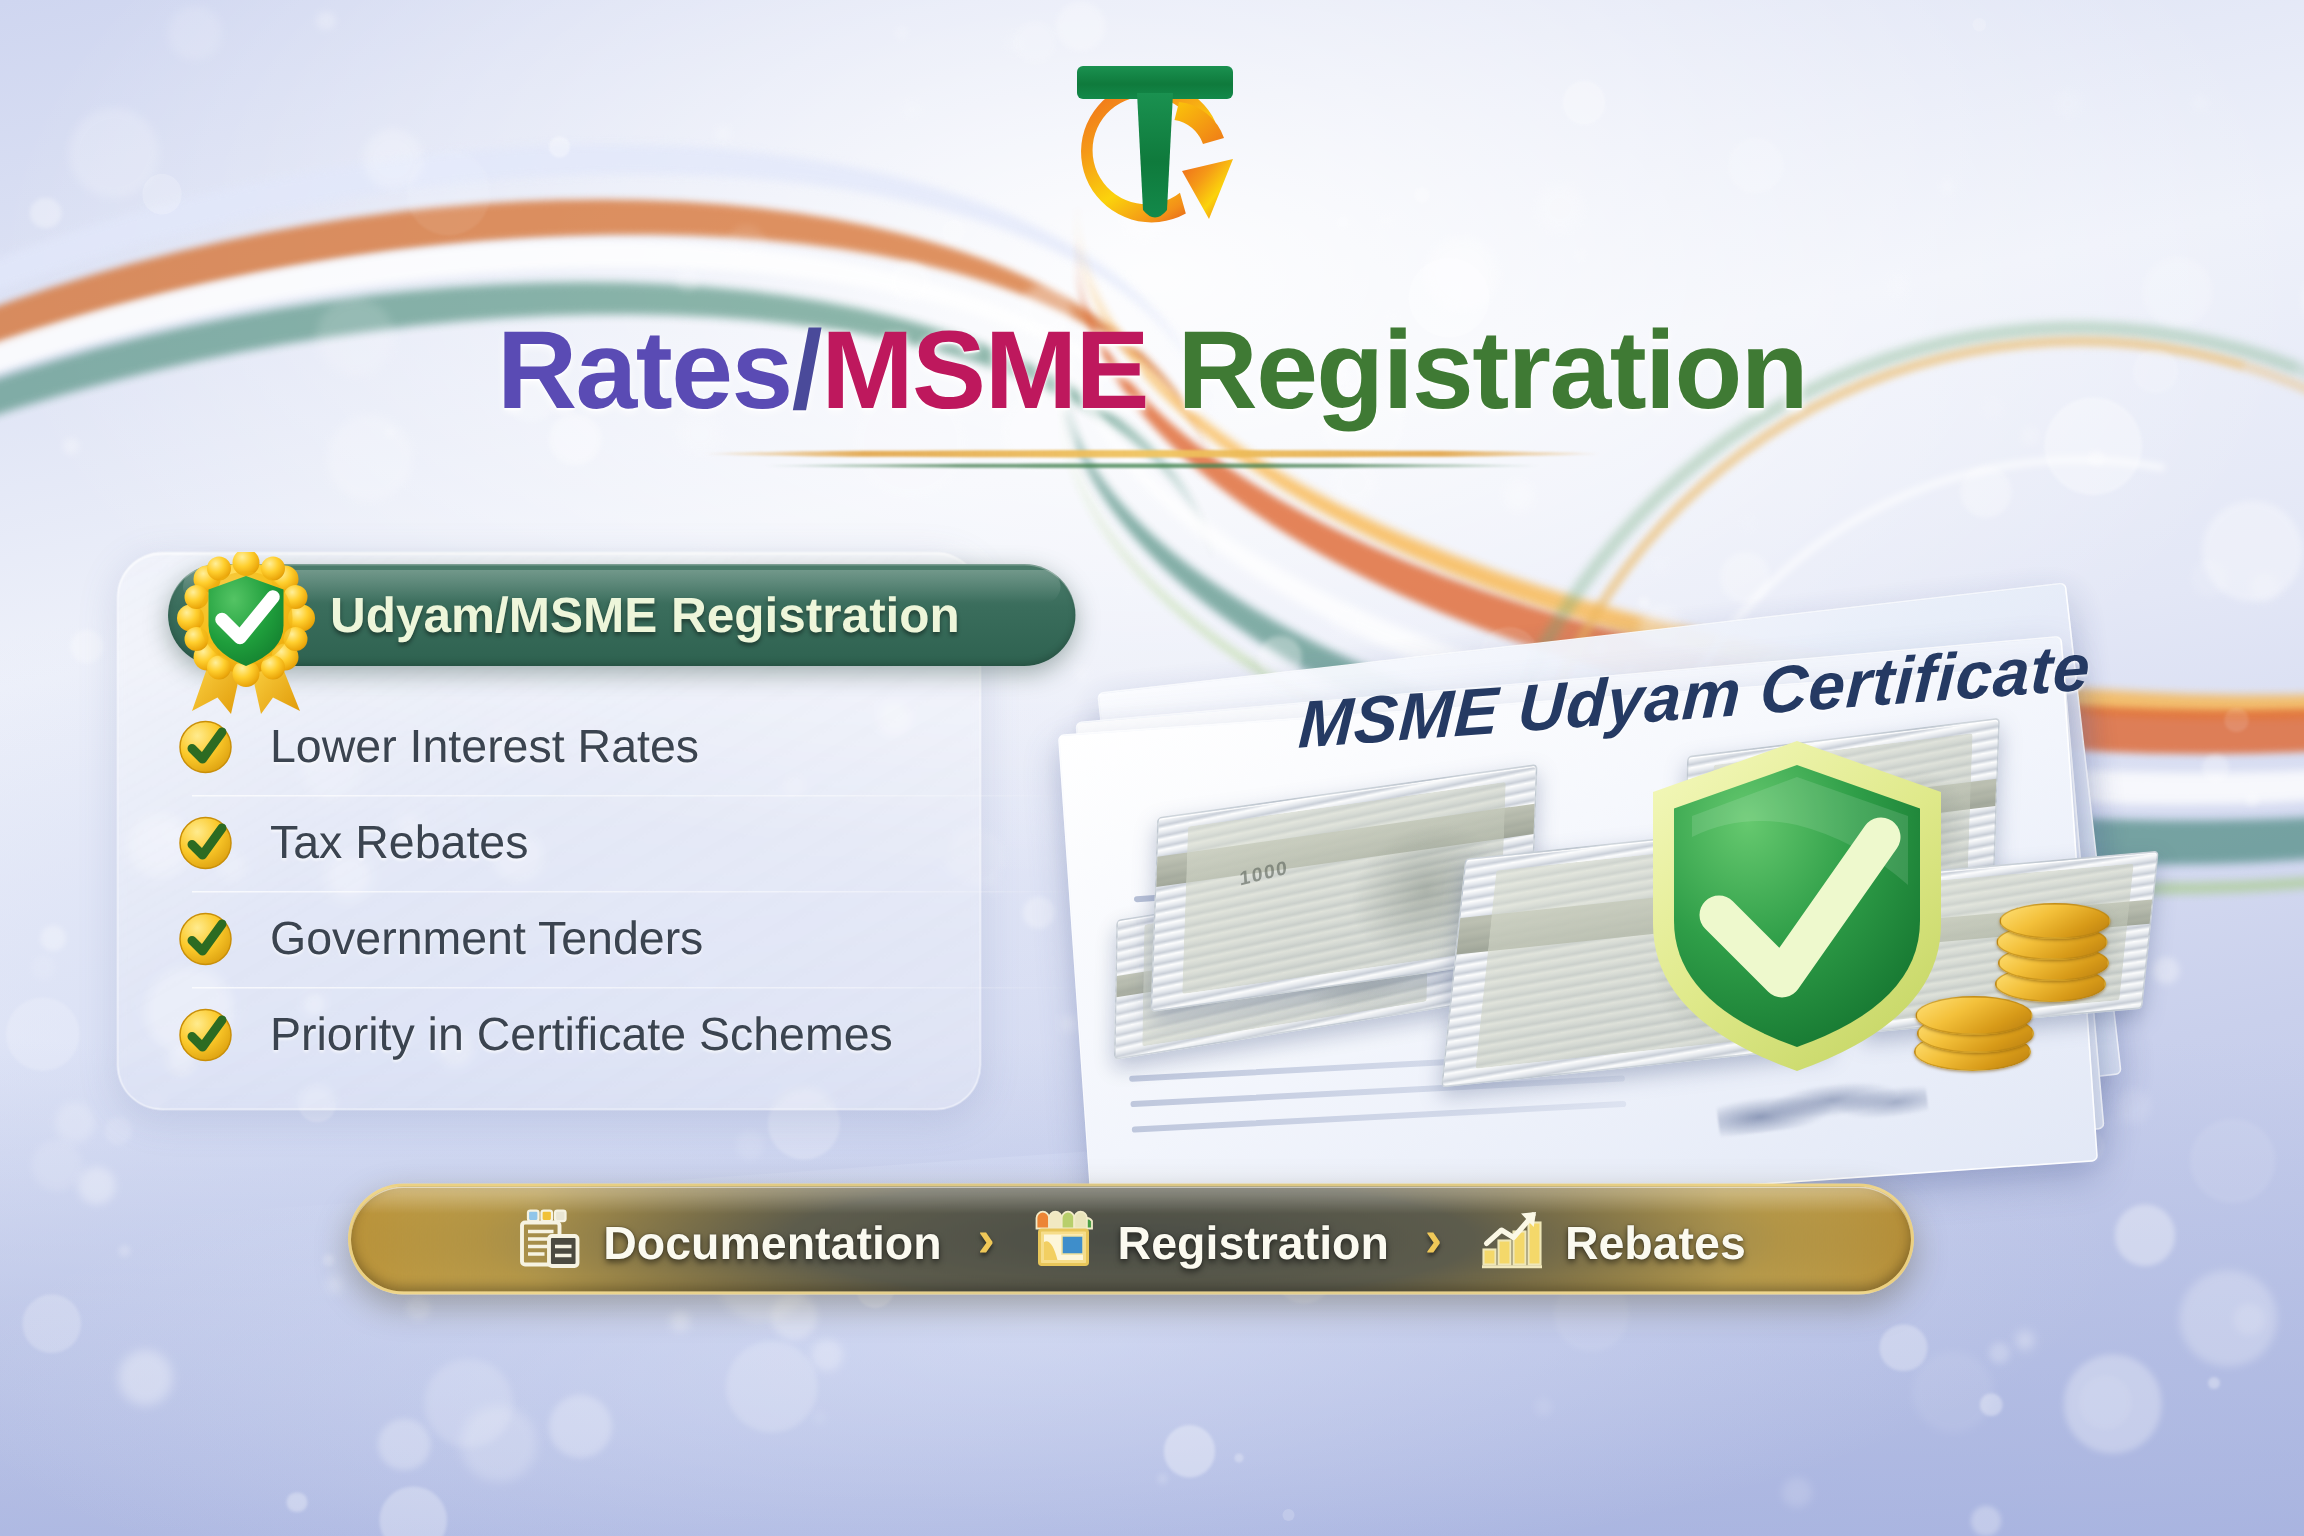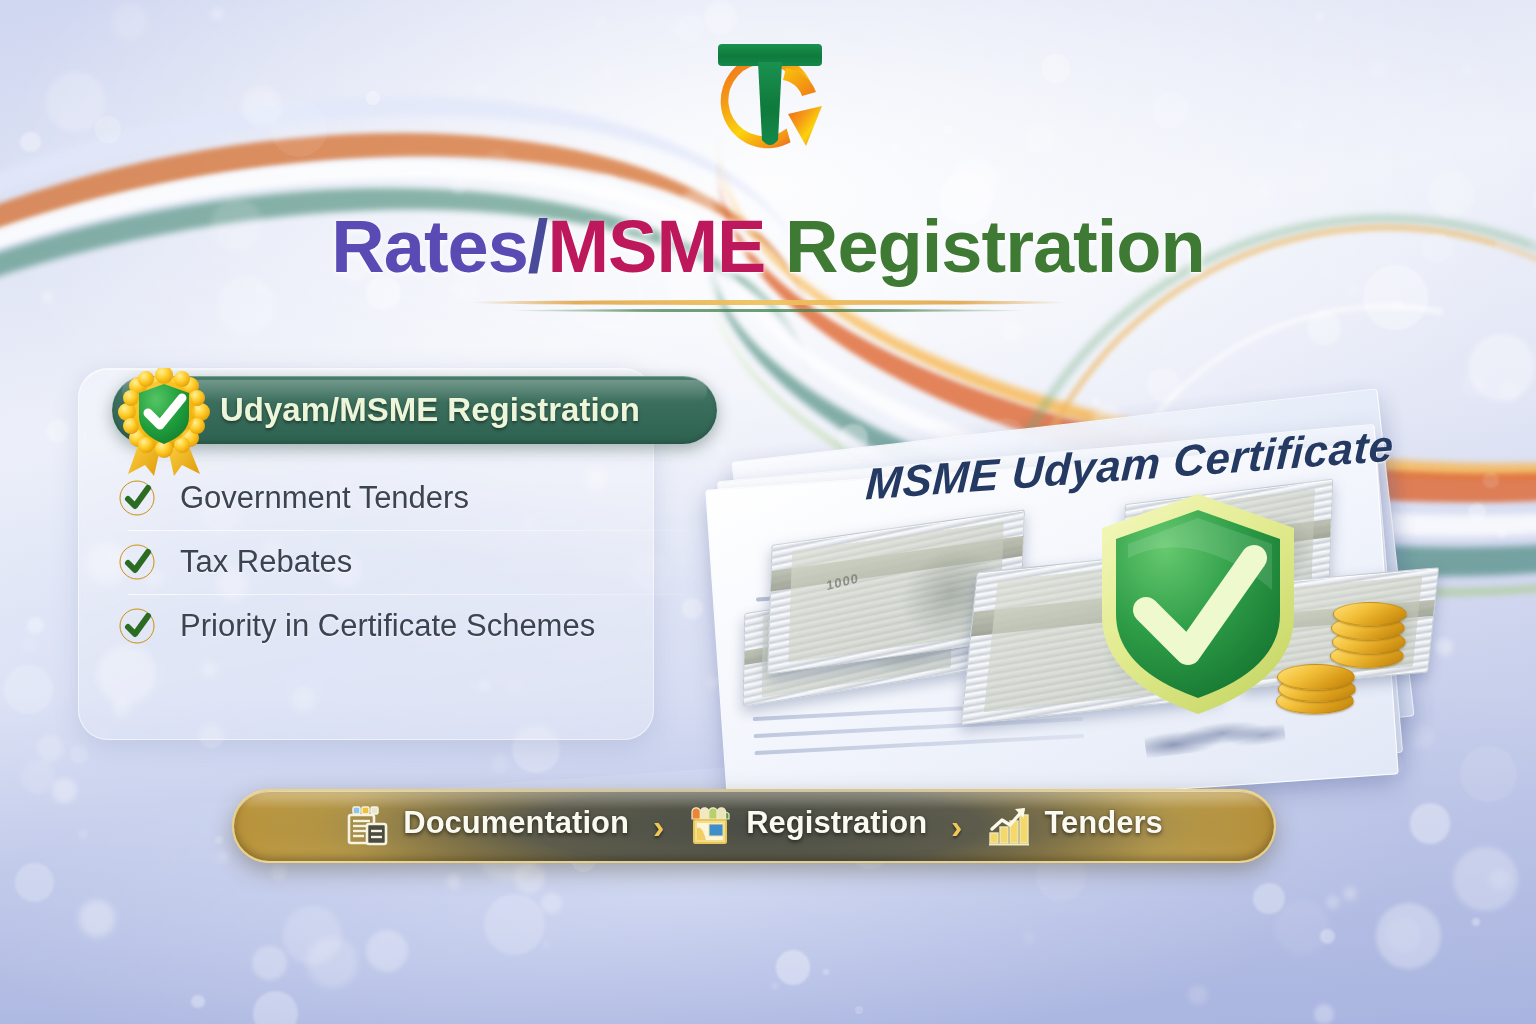--- a/index.html
+++ b/index.html
@@ -320,21 +320,21 @@
     border-radius:37px;
     background:
       linear-gradient(180deg, rgba(255,255,255,.35) 0%, rgba(255,255,255,0) 26%),
       radial-gradient(ellipse 58% 150% at 50% 50%, #4a4d46 0%, #5d5c4c 38%, rgba(150,124,54,.6) 72%, rgba(200,165,70,0) 100%),
       linear-gradient(90deg,#c79b3a 0%, #e5c468 12%, #d2ab48 30%, #b8913a 50%, #d0a946 70%, #e8c96e 88%, #c09437 100%);
     border:2px solid rgba(243,219,142,.85);
     box-shadow:0 8px 22px rgba(70,60,30,.35), inset 0 1px 0 rgba(255,255,255,.5), inset 0 -3px 8px rgba(0,0,0,.3);
     display:flex; align-items:center; justify-content:center;
     gap:0;
   }
-  .step { display:flex; align-items:flex-start; gap:14px; }
+  .step { display:flex; align-items:flex-end; gap:14px; }
   .step-icon { width:44px; height:42px; flex:0 0 44px; }
   .step-label {
     font-size:31px; font-weight:bold; color:#fbfaf0;
     text-shadow:0 2px 4px rgba(0,0,0,.55), 0 0 1px rgba(0,0,0,.5);
     white-space:nowrap;
   }
   .step-sep {
     font-size:34px; font-weight:bold; color:#f0c858;
     margin:0 24px; text-shadow:0 2px 3px rgba(0,0,0,.5);
     line-height:1;
@@ -650,34 +650,50 @@
 
     <path d="M52 16 L77 25 V49 Q77 66 52 76 Q27 66 27 49 V25 Z" fill="url(#gShld)"></path>
     <path d="M36 45 L48 57 L70 30" stroke="#ffffff" stroke-width="9" fill="none" stroke-linecap="round" stroke-linejoin="round"></path>
   </svg>
 </div>
 
 <div id="benefit-list">
   <div class="benefit-row">
     <span class="b-check">
       <svg viewBox="0 0 38 38" width="38" height="38">
+        <defs>
+            <radialGradient id="gc1" cx="0.34" cy="0.28" r="0.85">
+          <stop offset="0" stop-color="#ffeb8e"></stop>
+              <stop offset="0.5" stop-color="#fbc92a"></stop>
+          <stop offset="1" stop-color="#d79a0c"></stop>
+            </radialGradient>
+          </defs>
         <circle cx="19" cy="19" r="17" fill="url(#gc1)" stroke="#c98f08" stroke-width="1"></circle>
         <path d="M10 20 L17 27 L30 9" stroke="#2c6b22" stroke-width="6" fill="none" stroke-linecap="round" stroke-linejoin="round"></path>
       </svg>
     </span>
-    <span class="b-text">Government Tenders</span>
+    <span class="b-text">Lower Interest Rates</span>
   </div>
   <div class="benefit-row">
     <span class="b-check">
       <svg viewBox="0 0 38 38" width="38" height="38">
         <circle cx="19" cy="19" r="17" fill="url(#gc1)" stroke="#c98f08" stroke-width="1"></circle>
         <path d="M10 20 L17 27 L30 9" stroke="#2c6b22" stroke-width="6" fill="none" stroke-linecap="round" stroke-linejoin="round"></path>
       </svg>
     </span>
     <span class="b-text">Tax Rebates</span>
+  </div>
+  <div class="benefit-row">
+    <span class="b-check">
+      <svg viewBox="0 0 38 38" width="38" height="38">
+        <circle cx="19" cy="19" r="17" fill="url(#gc1)" stroke="#c98f08" stroke-width="1"></circle>
+        <path d="M10 20 L17 27 L30 9" stroke="#2c6b22" stroke-width="6" fill="none" stroke-linecap="round" stroke-linejoin="round"></path>
+      </svg>
+    </span>
+    <span class="b-text">Government Tenders</span>
   </div>
   <div class="benefit-row">
     <span class="b-check">
       <svg viewBox="0 0 38 38" width="38" height="38">
         <circle cx="19" cy="19" r="17" fill="url(#gc1)" stroke="#c98f08" stroke-width="1"></circle>
         <path d="M10 20 L17 27 L30 9" stroke="#2c6b22" stroke-width="6" fill="none" stroke-linecap="round" stroke-linejoin="round"></path>
       </svg>
     </span>
     <span class="b-text">Priority in Certificate Schemes</span>
   </div>
@@ -810,15 +826,15 @@
           <rect x="4" y="28" width="8" height="10"></rect>
           <rect x="14" y="22" width="8" height="16"></rect>
           <rect x="24" y="16" width="8" height="22"></rect>
           <rect x="34" y="10" width="8" height="28"></rect>
         </g>
         <line x1="3" y1="39.5" x2="43" y2="39.5" stroke="#f2e9bc" stroke-width="2"></line>
         <path d="M6 24 L16 15 L24 20 L37 5" stroke="#fbf8e6" stroke-width="3.4" fill="none" stroke-linecap="round" stroke-linejoin="round"></path>
         <path d="M29 4 L39 3 L37.5 13 Z" fill="#fbf8e6"></path>
       </svg>
     </span>
-    <span class="step-label">Tenders</span>
+    <span class="step-label">Rebates</span>
   </div>
 </div>
 
 </body></html>

